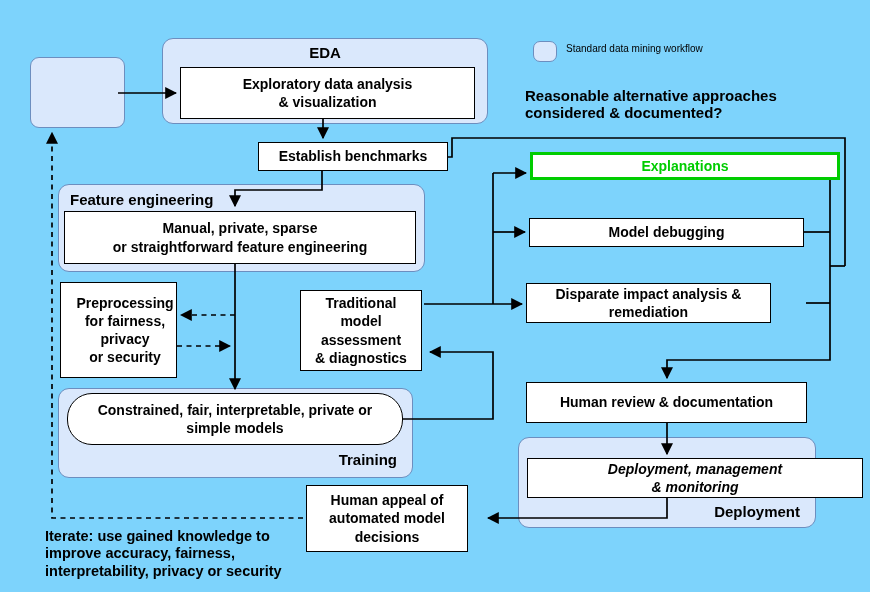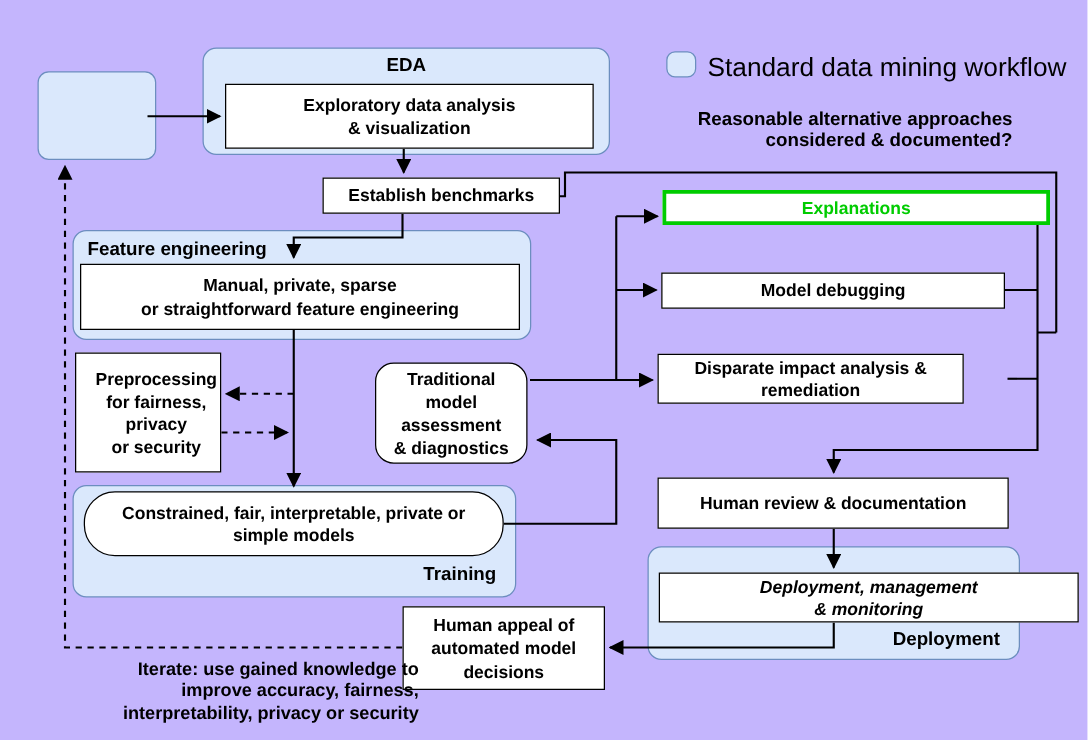--- a/index.html
+++ b/index.html
@@ -3,44 +3,44 @@
 <meta charset="utf-8">
 <style>
   :root{
     --container-fill:#dae8fc;
     --container-border:#6c8ebf;
     --highlight-green:#00cc00;
     --line-black:#000000;
   }
   html,body{margin:0;padding:0;background:#ffffff;}
   #stage{
-    position:relative;width:870px;height:592px;background:#c4b5fd;overflow:hidden;
+    position:relative;width:870px;height:592px;background:#7dd3fc;overflow:hidden;
     font-family:"Liberation Sans",sans-serif;color:#000;
   }
   .container{
     position:absolute;background:var(--container-fill);
     border:1.6px solid var(--container-border);border-radius:11px;box-sizing:border-box;
   }
   .ctitle{
     position:absolute;font-weight:bold;font-size:15px;color:#000;white-space:nowrap;
   }
   .node{
     position:absolute;background:#ffffff;border:1.7px solid #000;box-sizing:border-box;
     display:flex;align-items:center;justify-content:center;text-align:center;
     font-weight:bold;font-size:14px;line-height:1.3;white-space:pre-line;padding:1px 3px;
   }
   .node.green{
     border:3px solid var(--highlight-green);color:var(--highlight-green);
   }
   .freetext{
     position:absolute;font-weight:bold;font-size:15px;line-height:1.15;
-    text-align:right;white-space:pre-line;
+    text-align:left;white-space:pre-line;
   }
   .legend-label{
-    position:absolute;font-size:21px;font-weight:normal;white-space:nowrap;
+    position:absolute;font-size:10px;font-weight:normal;white-space:nowrap;
   }
   .legend-swatch{
     position:absolute;background:var(--container-fill);
     border:1.6px solid var(--container-border);border-radius:7px;box-sizing:border-box;
   }
   svg#connectors{position:absolute;left:0;top:0;}
   .ln{stroke:#000;stroke-width:1.7;fill:none;}
   .dash{stroke-dasharray:5 4.5;}
 </style>
 </head>
@@ -101,41 +101,41 @@
   <div class="node" style="left:230px;top:142px;width:190px;height:29px;margin-left:28px;">Establish benchmarks</div>
 
   <div class="node" style="left:64px;top:211px;width:352px;height:53px;">Manual, private, sparse
 or straightforward feature engineering</div>
 
   <div class="node" style="left:60px;top:282px;width:117px;height:96px;padding-left:16px;">Preprocessing
 for fairness,
 privacy
 or security</div>
 
-  <div class="node" style="left:300px;top:290px;width:122px;height:81px;border-radius:15px;">Traditional
+  <div class="node" style="left:300px;top:290px;width:122px;height:81px;">Traditional
 model
 assessment
 &amp; diagnostics</div>
 
   <div class="node green" style="left:530px;top:152px;width:310px;height:28px;">Explanations</div>
 
   <div class="node" style="left:529px;top:218px;width:275px;height:29px;">Model debugging</div>
 
   <div class="node" style="left:526px;top:283px;width:245px;height:40px;">Disparate impact analysis &amp;
 remediation</div>
 
   <div class="node" style="left:526px;top:382px;width:281px;height:41px;">Human review &amp; documentation</div>
 
   <div class="node" style="left:67px;top:393px;width:336px;height:52px;border-radius:25px;">Constrained, fair, interpretable, private or
 simple models</div>
 
   <div class="node" style="left:527px;top:458px;width:336px;height:40px;font-style:italic;">Deployment, management
 &amp; monitoring</div>
 
-  <div class="node" style="left:322px;top:485px;width:162px;height:67px;">Human appeal of
+  <div class="node" style="left:306px;top:485px;width:162px;height:67px;">Human appeal of
 automated model
 decisions</div>
 
   <div class="legend-swatch" style="left:533px;top:41px;width:24px;height:21px;"></div>
   <div class="legend-label" style="left:566px;top:43px;">Standard data mining workflow</div>
 
   <div class="freetext" style="left:525px;top:87px;width:285px;">Reasonable alternative approaches
 considered &amp; documented?</div>
 
   <div class="freetext" style="left:45px;top:528px;width:290px;font-size:14.5px;line-height:1.2;">Iterate: use gained knowledge to

